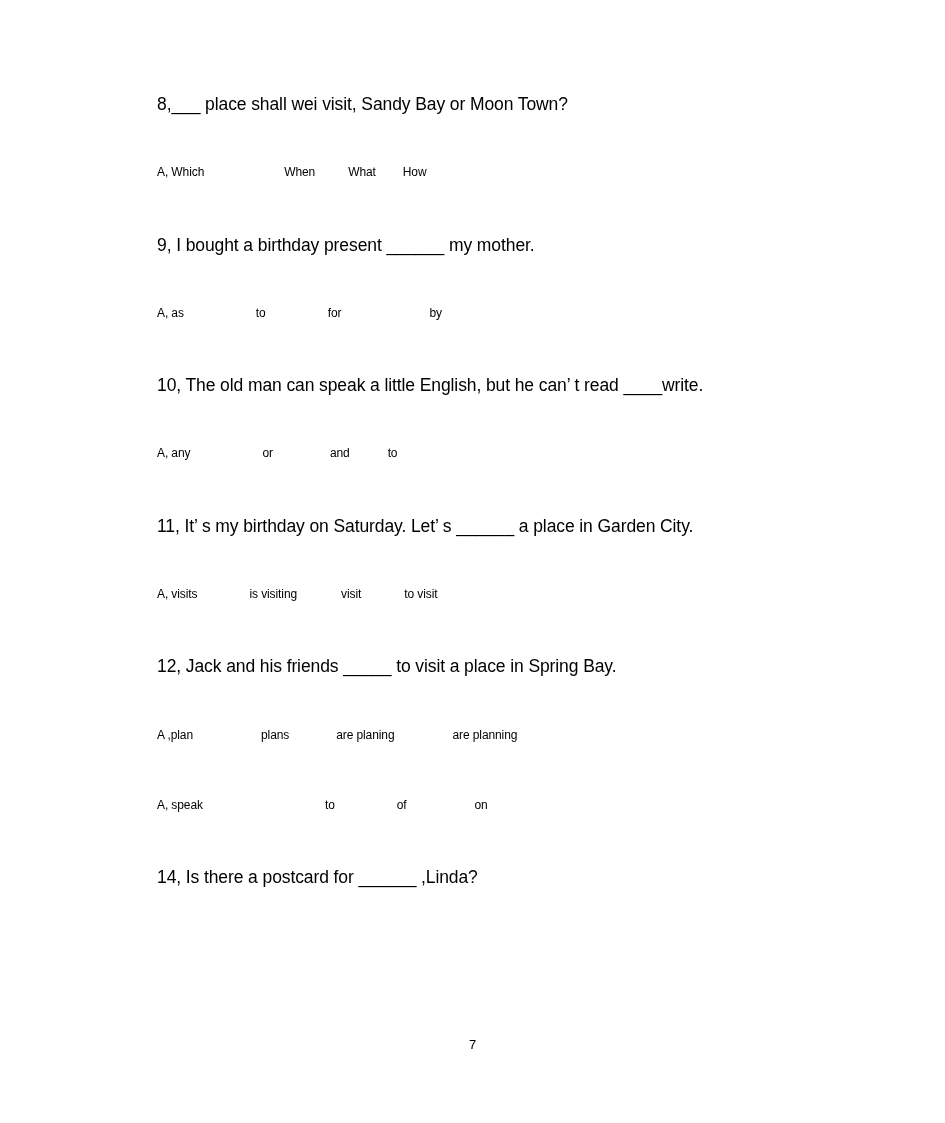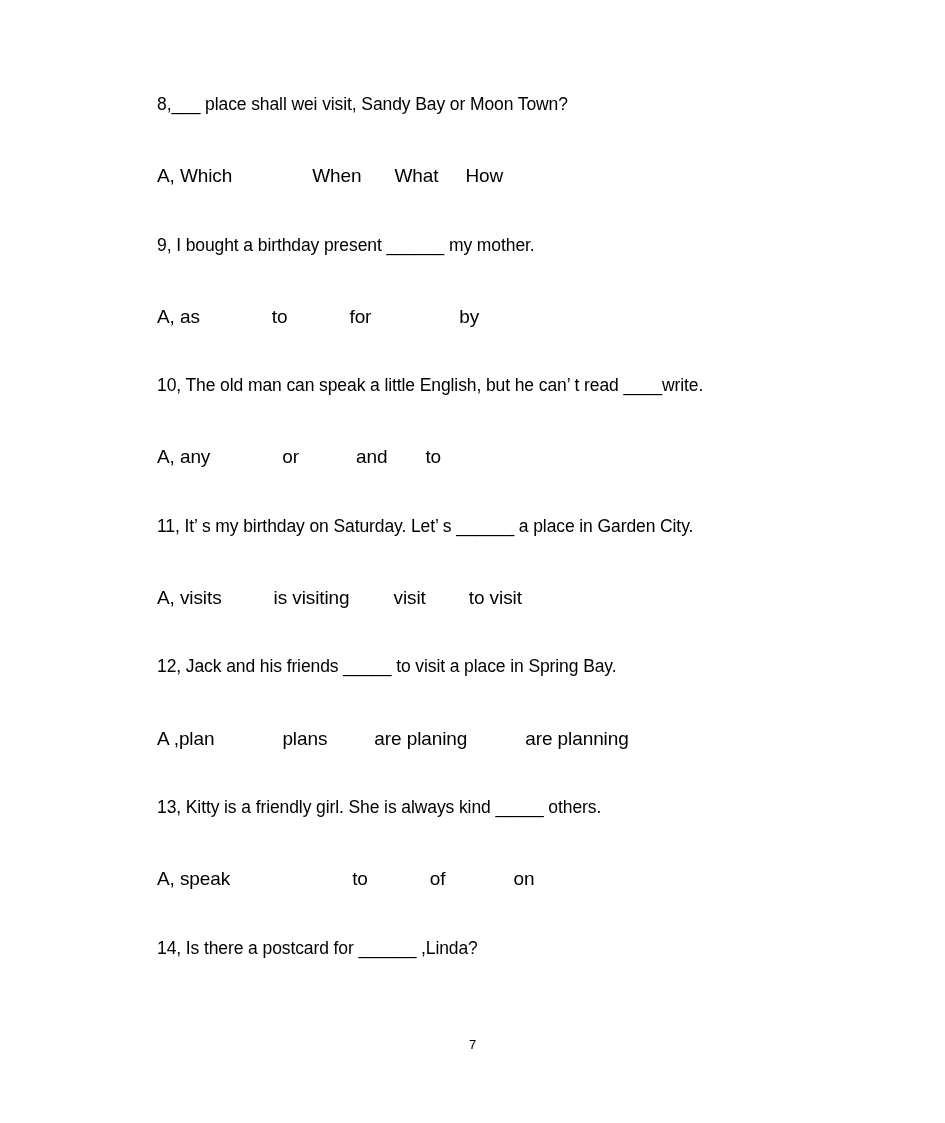--- a/index.html
+++ b/index.html
@@ -28,21 +28,21 @@
   }
   .q-line {
     font-size: 17.5px;
     line-height: 1;
     height: 70.3px;
     white-space: pre;
     letter-spacing: -0.1px;
     color: #000;
   }
   .opt-line {
-    font-size: 19px;
+    font-size: 12px;
     line-height: 1;
     height: 70.3px;
     white-space: pre;
     letter-spacing: -0.1px;
     color: #000;
   }
   .opt-line .opt {
     display: inline-block;
     white-space: pre;
   }
@@ -80,21 +80,20 @@
     <div class="opt-line"><span class="opt">A, any</span><span class="opt" style="margin-left:72px">or</span><span class="opt" style="margin-left:57px">and</span><span class="opt" style="margin-left:38px">to</span></div>
 
     <div class="q-line"><span>11, It’ s my birthday on Saturday. Let’ s </span><span class="blank">______</span><span> a place in Garden City.</span></div>
 
     <div class="opt-line"><span class="opt">A, visits</span><span class="opt" style="margin-left:52px">is visiting</span><span class="opt" style="margin-left:44px">visit</span><span class="opt" style="margin-left:43px">to visit</span></div>
 
     <div class="q-line"><span>12, Jack and his friends </span><span class="blank">_____</span><span> to visit a place in Spring Bay.</span></div>
 
     <div class="opt-line"><span class="opt">A ,plan</span><span class="opt" style="margin-left:68px">plans</span><span class="opt" style="margin-left:47px">are planing</span><span class="opt" style="margin-left:58px">are planning</span></div>
 
-    <div class="q-line"><span>13, Kitty is a friendly girl. She is always kind </span><span class="blank">_____</span><span> others.</span></div>
 
     <div class="opt-line"><span class="opt">A, speak</span><span class="opt" style="margin-left:122px">to</span><span class="opt" style="margin-left:62px">of</span><span class="opt" style="margin-left:68px">on</span></div>
 
     <div class="q-line"><span>14, Is there a postcard for </span><span class="blank">______</span><span> ,Linda?</span></div>
 
   </div>
 
   <div class="pagenum">7</div>
 
 </div>

